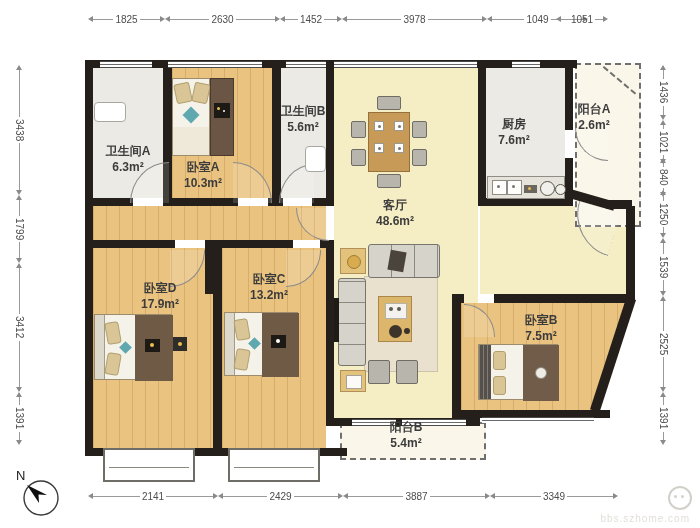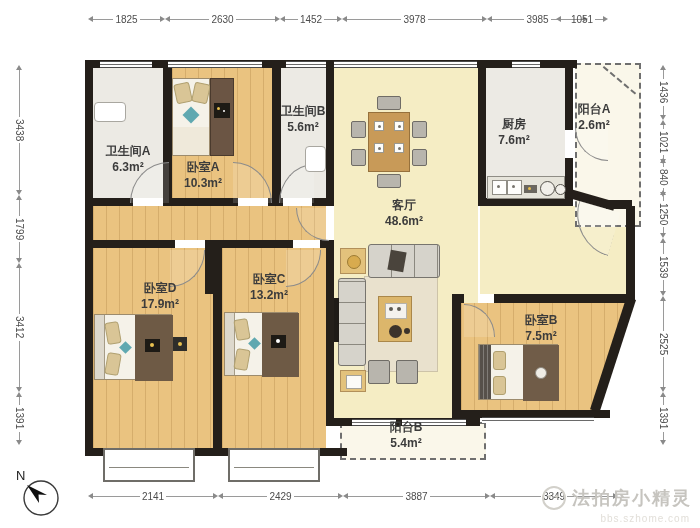--- a/index.html
+++ b/index.html
@@ -85,21 +85,21 @@
 <div class="dimh" style="left:342px;top:12px;width:145px">
     <i class="ah al"></i>
     <b class="ln"></b>
     <span>3978</span>
     <b class="ln"></b>
     <i class="ah ar"></i>
   </div>
 <div class="dimh" style="left:487px;top:12px;width:101px">
     <i class="ah al"></i>
     <b class="ln"></b>
-    <span>3985</span>
+    <span>1049</span>
     <b class="ln"></b>
     <i class="ah ar"></i>
   </div>
 <div class="dimh" style="left:556px;top:12px;width:52px">
     <i class="ah al"></i>
     <b class="ln"></b>
     <span>1051</span>
     <b class="ln"></b>
     <i class="ah ar"></i>
   </div>
@@ -387,21 +387,21 @@
     <span>6.3m²</span>
   </div>
 <div class="rlabel" style="left:203px;top:176px">
     <span>卧室A</span>
     <span>10.3m²</span>
   </div>
 <div class="rlabel" style="left:303px;top:120px">
     <span>卫生间B</span>
     <span>5.6m²</span>
   </div>
-<div class="rlabel" style="left:404px;top:214px">
+<div class="rlabel" style="left:395px;top:214px">
     <span>客厅</span>
     <span>48.6m²</span>
   </div>
 <div class="rlabel" style="left:514px;top:133px">
     <span>厨房</span>
     <span>7.6m²</span>
   </div>
 <div class="rlabel" style="left:594px;top:118px">
     <span>阳台A</span>
     <span>2.6m²</span>
@@ -428,15 +428,14 @@
   <svg width="48" height="52" viewBox="0 0 48 52">
     <circle cx="25" cy="28" r="17" fill="none" stroke="#3a3a3a" stroke-width="1.4"></circle>
     <polygon points="11,15 31,25 22.5,24.5 23,33" fill="#0f0f0f"></polygon>
   </svg>
 </div>
 <div class="wm">
   <span class="face">
       <i style="left:4px"></i>
       <i style="left:11px"></i>
     </span>
-  <span>法拍房小精灵</span>
 </div>
 <div class="wmsub">bbs.szhome.com</div>
 
 </body></html>

